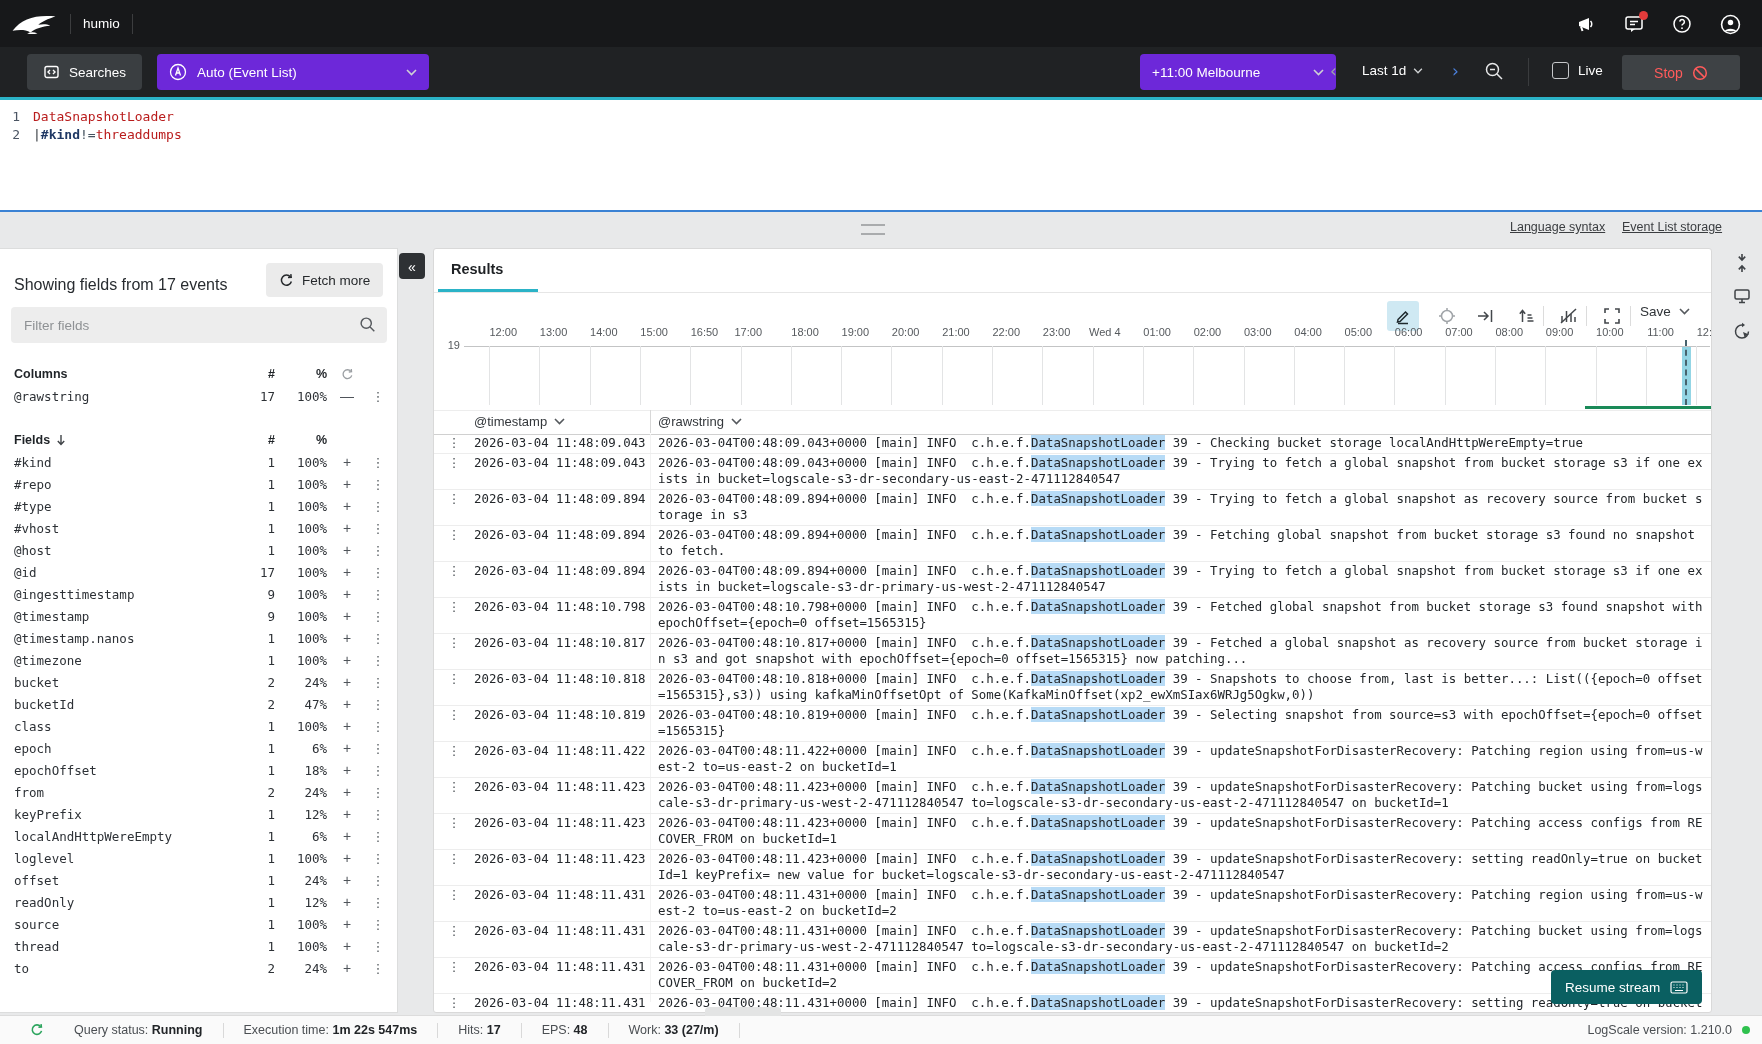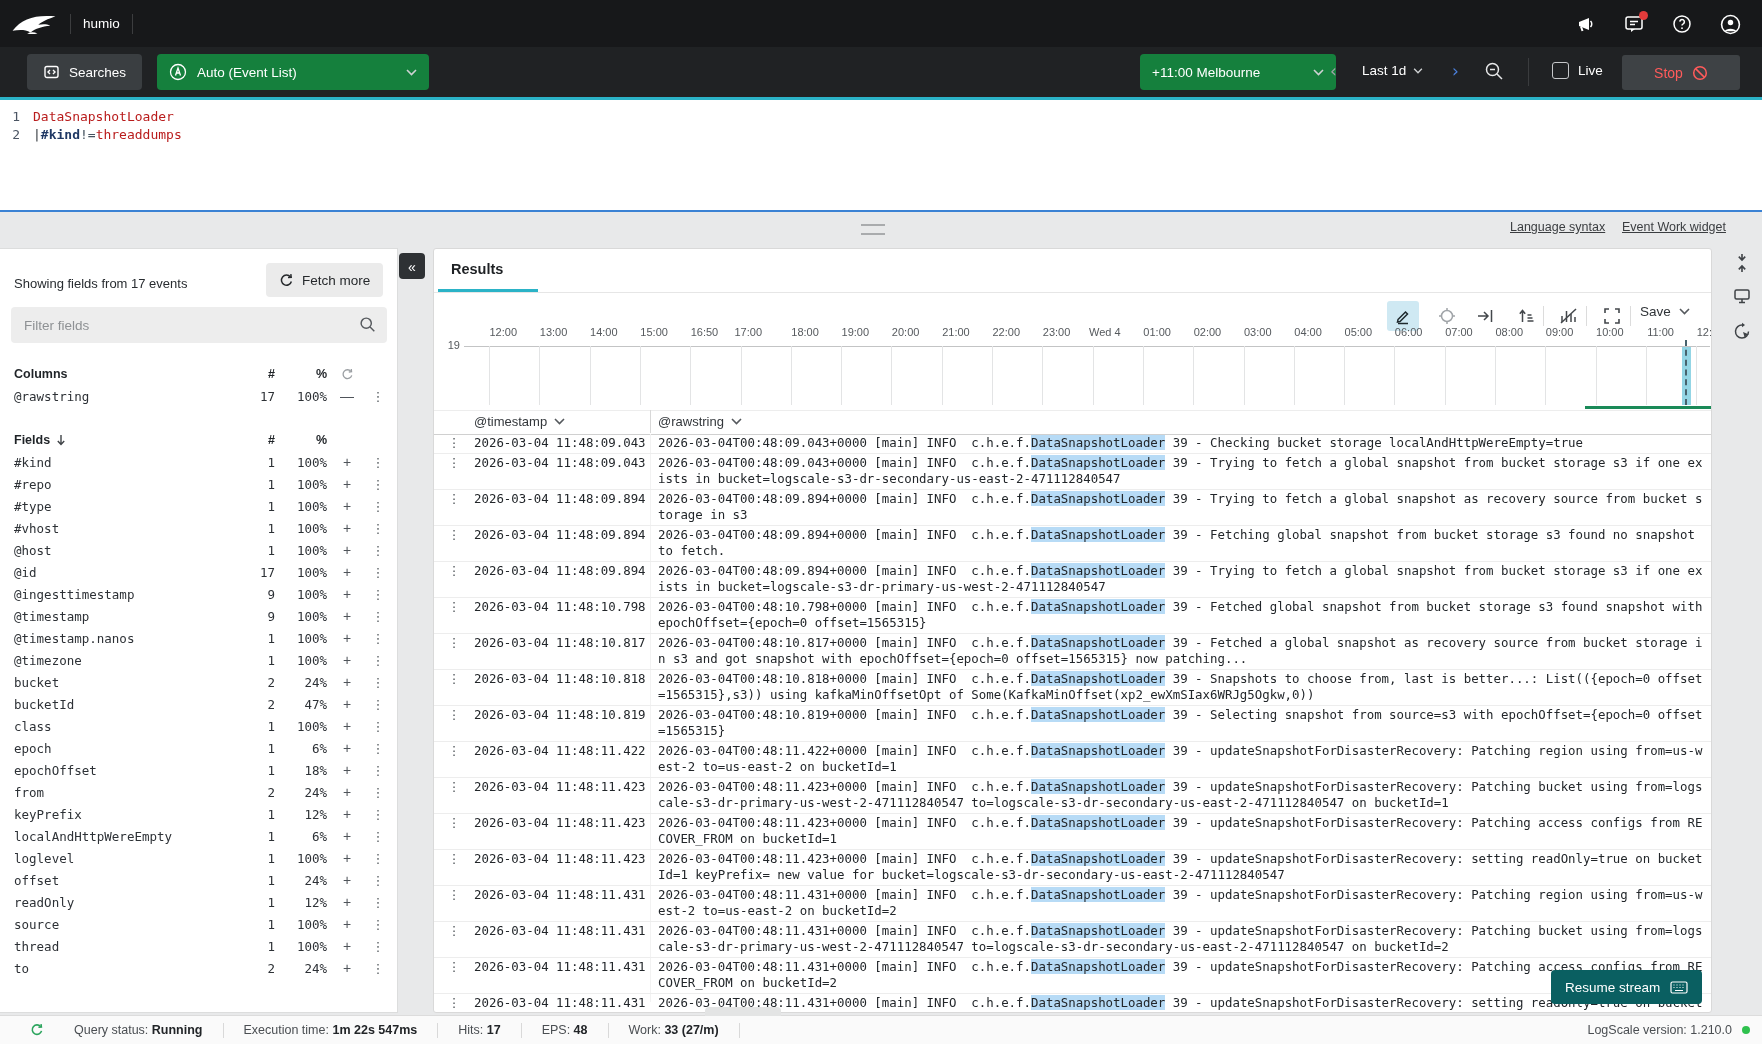--- a/index.html
+++ b/index.html
@@ -21,21 +21,21 @@
   .nav-tab.active::after{content:"";position:absolute;left:12px;right:12px;bottom:0;height:3px;background:#2bb3c7;}
   .nav-right{margin-left:auto;display:flex;align-items:center;gap:28px;margin-right:22px;color:#fff;}
   .nav-icon{position:relative;width:20px;height:20px;color:#fff;cursor:pointer;}
   .red-dot{position:absolute;top:-3px;right:-4px;width:9px;height:9px;border-radius:50%;background:#e23b3b;}
 
   
   #toolbar{position:absolute;top:47px;left:0;width:100%;height:50px;background:#202224;z-index:5;}
   #teal-line{position:absolute;top:97px;left:0;width:100%;height:3px;background:#2bb3c7;z-index:5;}
   .btn-searches{position:absolute;left:27px;top:7px;height:36px;padding:0 16px;background:#3a3e41;
         border-radius:4px;display:flex;align-items:center;gap:9px;color:#fff;font-size:13.5px;cursor:pointer;}
-  .dd{background:#15803d;border-radius:4px;display:flex;align-items:center;color:#fff;
+  .dd{background:#6d28d9;border-radius:4px;display:flex;align-items:center;color:#fff;
       font-size:13.5px;cursor:pointer;}
   .dd-view{position:absolute;left:157px;top:7px;width:248px;height:36px;padding:0 12px;gap:10px;}
   .dd-view .chev{margin-left:auto;}
   .dd-tz{position:absolute;left:1140px;top:7px;width:172px;height:36px;padding:0 12px;gap:10px;}
   .dd-tz .chev{margin-left:auto;}
   .chev{color:#cfd2d4;}
   .tb-nav-arrow{position:absolute;top:13px;font-size:17px;line-height:22px;color:#9fa3a7;cursor:pointer;
                 font-family:"DejaVu Sans",sans-serif;}
   .range-lbl{position:absolute;left:1362px;top:16px;color:#fff;font-size:13.5px;display:flex;gap:7px;
              align-items:center;cursor:pointer;}
@@ -58,21 +58,21 @@
   .tok-plain{color:#33383d;}
 
   
   .strip-handle{position:absolute;left:861px;top:224px;width:24px;height:7px;
      border-top:2px solid #a9abad;border-bottom:2px solid #a9abad;}
   .strip-link{position:absolute;top:220px;font-size:12.5px;color:#3a3d40;text-decoration:underline;cursor:pointer;}
 
   
   #fields-panel{position:absolute;left:0;top:248px;width:398px;height:765px;background:#fff;
       border:1px solid #dcdddd;border-left:none;box-sizing:border-box;overflow:hidden;}
-  .fp-summary{position:absolute;left:14px;top:27px;font-size:13px;color:#282c30;}
+  .fp-summary{position:absolute;left:14px;top:27px;font-size:16px;color:#282c30;}
   .btn-fetch{position:absolute;left:266px;top:14px;height:34px;padding:0 13px;background:#ebebeb;border-radius:4px;
       display:flex;align-items:center;gap:8px;font-size:13.5px;color:#26292c;cursor:pointer;}
   .filter-wrap{position:absolute;left:11px;top:58px;width:376px;height:36px;}
   .filter-wrap input{width:100%;height:100%;box-sizing:border-box;background:#ededed;border:none;border-radius:4px;
       padding:0 36px 0 13px;font-size:13.5px;color:#7f1d1d;outline:none;font-family:"Liberation Sans",sans-serif;}
   .filter-wrap input::placeholder{color:#8e9194;}
   .filter-icon{position:absolute;right:11px;top:9px;color:#55595d;}
   #fields-list{position:absolute;left:0;top:114px;width:100%;}
   .row-grid{display:flex;align-items:center;height:22px;padding:0 8px 0 14px;}
   .rg-name{flex:1;font-family:"DejaVu Sans Mono",monospace;font-size:12.5px;color:#2d3136;
@@ -256,21 +256,21 @@
           <span class="tok-plain">| </span>
           <span class="tok-tag">#kind</span>
           <span class="tok-op"> != </span>
           <span class="tok-red">threaddumps</span>
         </div>
       </div>
   </div>
 
   <div class="strip-handle"></div>
   <a class="strip-link" style="left:1510px">Language syntax</a>
-  <a class="strip-link" style="left:1622px">Event Work widget</a>
+  <a class="strip-link" style="left:1622px">Event List storage</a>
 
   <aside id="fields-panel">
     <div class="fp-summary">Showing fields from 17 events</div>
     <div class="btn-fetch">
       <svg width="15" height="15" viewBox="0 0 16 16" fill="none" stroke="#26292c" stroke-width="1.6">
         <path d="M13.2 9 A5.4 5.4 0 1 1 12.2 4.2"></path>
           <path d="M12.6 1.2 L13 4.6 L9.6 4.9" fill="none"></path>
       </svg>
       <span>Fetch more</span>
     </div>

